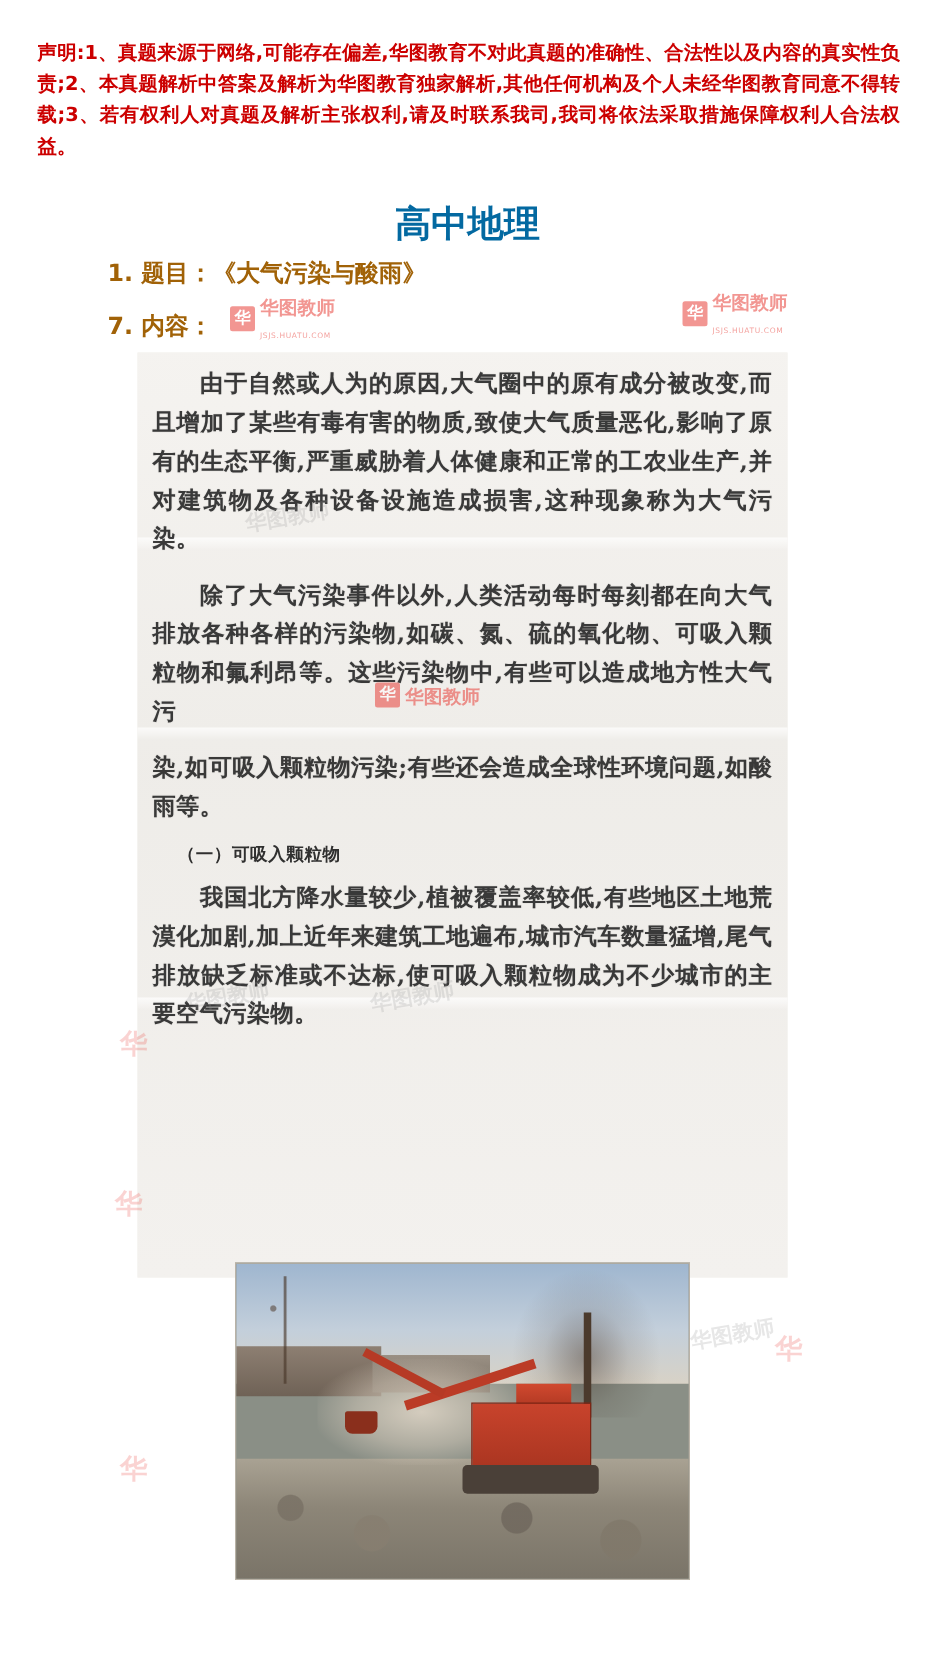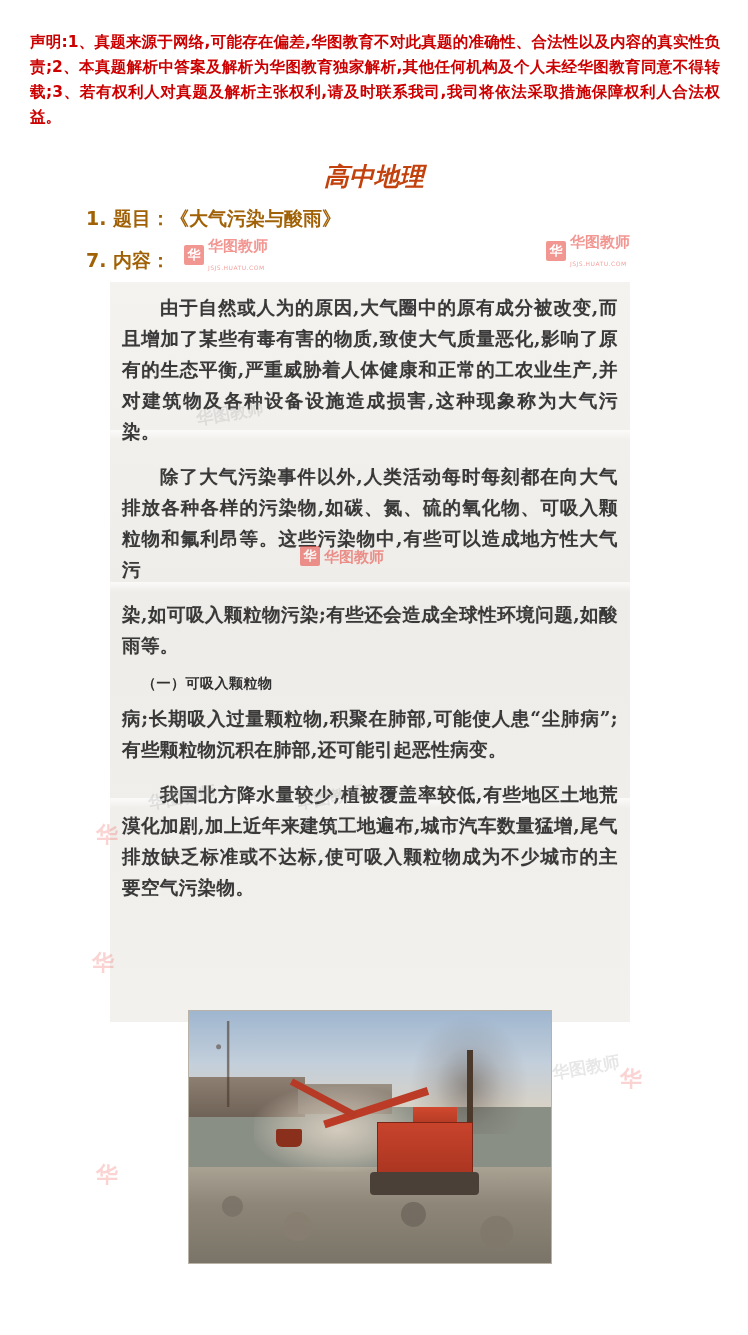--- a/index.html
+++ b/index.html
@@ -38,24 +38,23 @@
   }
 
   
   .doc-title {
     position: absolute;
     left: 0;
     top: 160px;
     width: 748px;
     text-align: center;
     font-family: "DejaVu Sans", sans-serif;
-    font-size: 25px;
-    font-weight: bold;
-    color: #c2410c;
-    font-style: italic;
+    font-size: 29px;
+    font-weight: bold;
+    color: #0369a1;
   }
 
   
   .line-item {
     position: absolute;
     left: 86px;
     font-family: "DejaVu Sans", sans-serif;
     font-size: 19px;
     font-weight: bold;
     color: #a16207;
@@ -264,21 +263,20 @@
 
   <div class="scan">
     <div class="band" style="top:148px;"></div>
     <div class="band" style="top:300px;"></div>
     <div class="band" style="top:516px;"></div>
     <div class="scan-inner">
       <p class="p ind">由于自然或人为的原因,大气圈中的原有成分被改变,而且增加了某些有毒有害的物质,致使大气质量恶化,影响了原有的生态平衡,严重威胁着人体健康和正常的工农业生产,并对建筑物及各种设备设施造成损害,这种现象称为大气污染。</p>
       <p class="p ind">除了大气污染事件以外,人类活动每时每刻都在向大气排放各种各样的污染物,如碳、氮、硫的氧化物、可吸入颗粒物和氟利昂等。这些污染物中,有些可以造成地方性大气污</p>
       <p class="p">染,如可吸入颗粒物污染;有些还会造成全球性环境问题,如酸雨等。</p>
       <div class="sub-head">（一）可吸入颗粒物</div>
-      <p class="p">病;长期吸入过量颗粒物,积聚在肺部,可能使人患“尘肺病”;有些颗粒物沉积在肺部,还可能引起恶性病变。</p>
       <p class="p ind">我国北方降水量较少,植被覆盖率较低,有些地区土地荒漠化加剧,加上近年来建筑工地遍布,城市汽车数量猛增,尾气排放缺乏标准或不达标,使可吸入颗粒物成为不少城市的主要空气污染物。</p>
     </div>
   </div>
 
   <div class="photo-wrap">
     <div class="sky"></div>
     <div class="bldg"></div>
     <div class="bldg2"></div>
     <div class="tree-l"></div>
     <div class="tree-r"></div>

